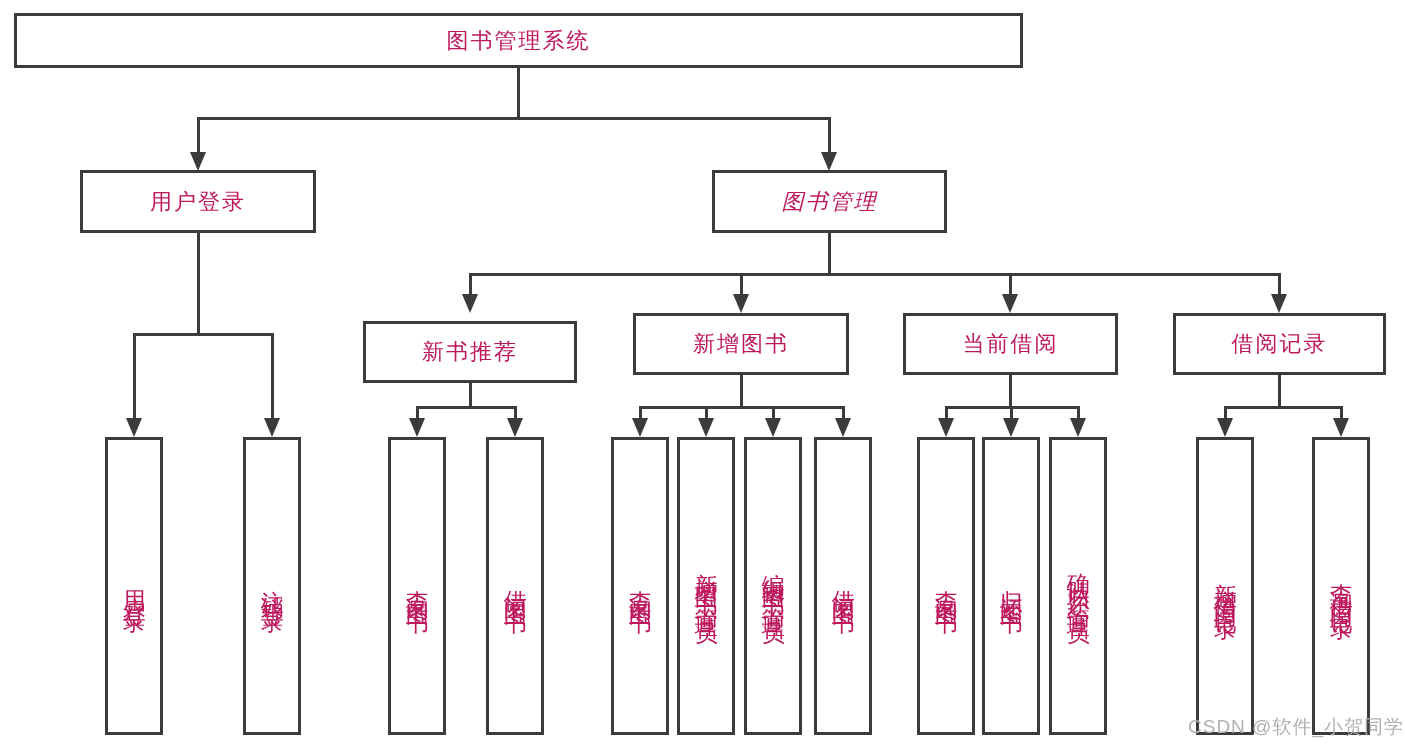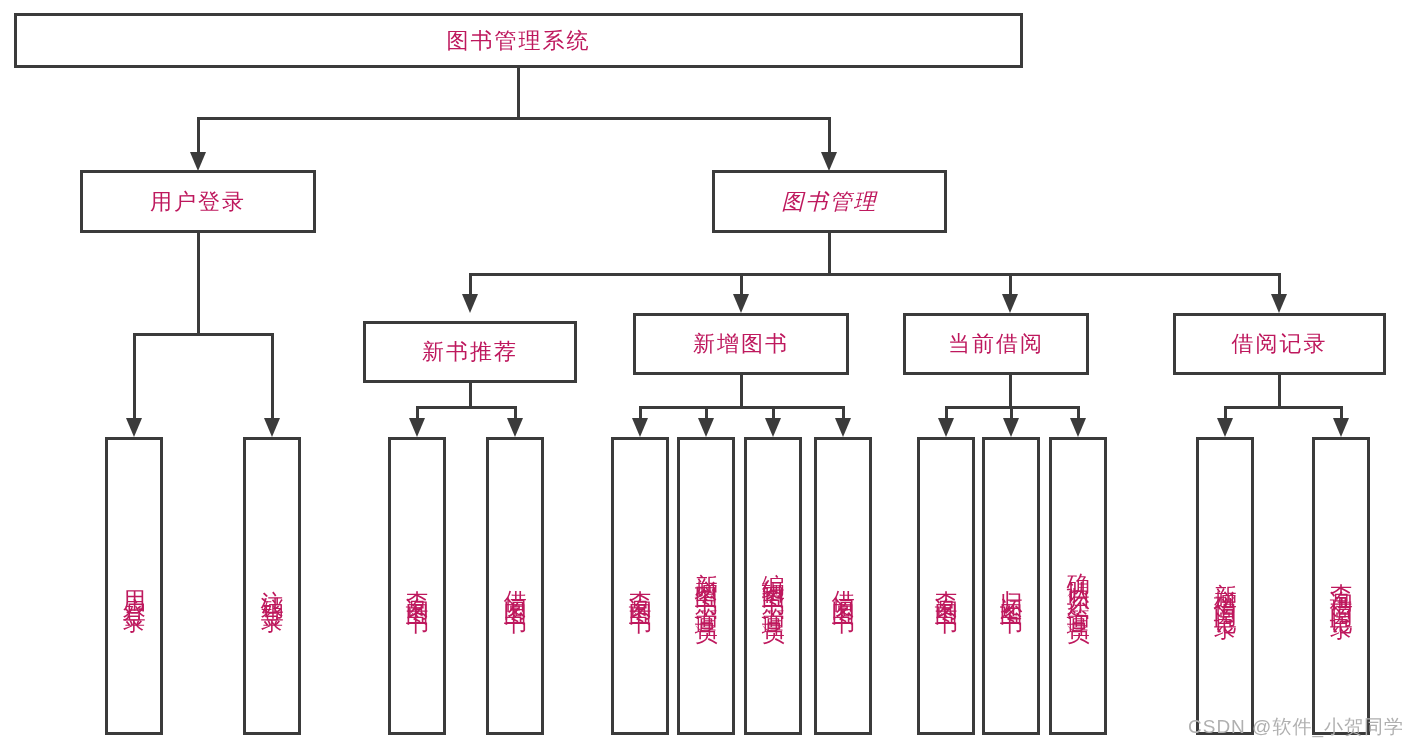--- a/index.html
+++ b/index.html
@@ -44,21 +44,21 @@
 <div class="node" style="left:712px; top:170px; width:235px; height:63px;font-style:italic;">
   <span>图书管理</span>
 </div>
 
 <div class="node" style="left:363px; top:313px; width:214px; height:62px;margin-top:8px;">
   <span>新书推荐</span>
 </div>
 <div class="node" style="left:633px; top:313px; width:216px; height:62px;">
   <span>新增图书</span>
 </div>
-<div class="node" style="left:903px; top:313px; width:186px; height:62px;">
+<div class="node" style="left:903px; top:313px; width:215px; height:62px;">
   <span>当前借阅</span>
 </div>
 <div class="node" style="left:1173px; top:313px; width:213px; height:62px;justify-content:center;">
   <span>借阅记录</span>
 </div>
 
 <div class="node vert" style="left:105px; top:437px; width:58px; height:298px;">
   <span class="vtext">用户登录</span>
 </div>
 <div class="node vert" style="left:243px; top:437px; width:58px; height:298px;">

